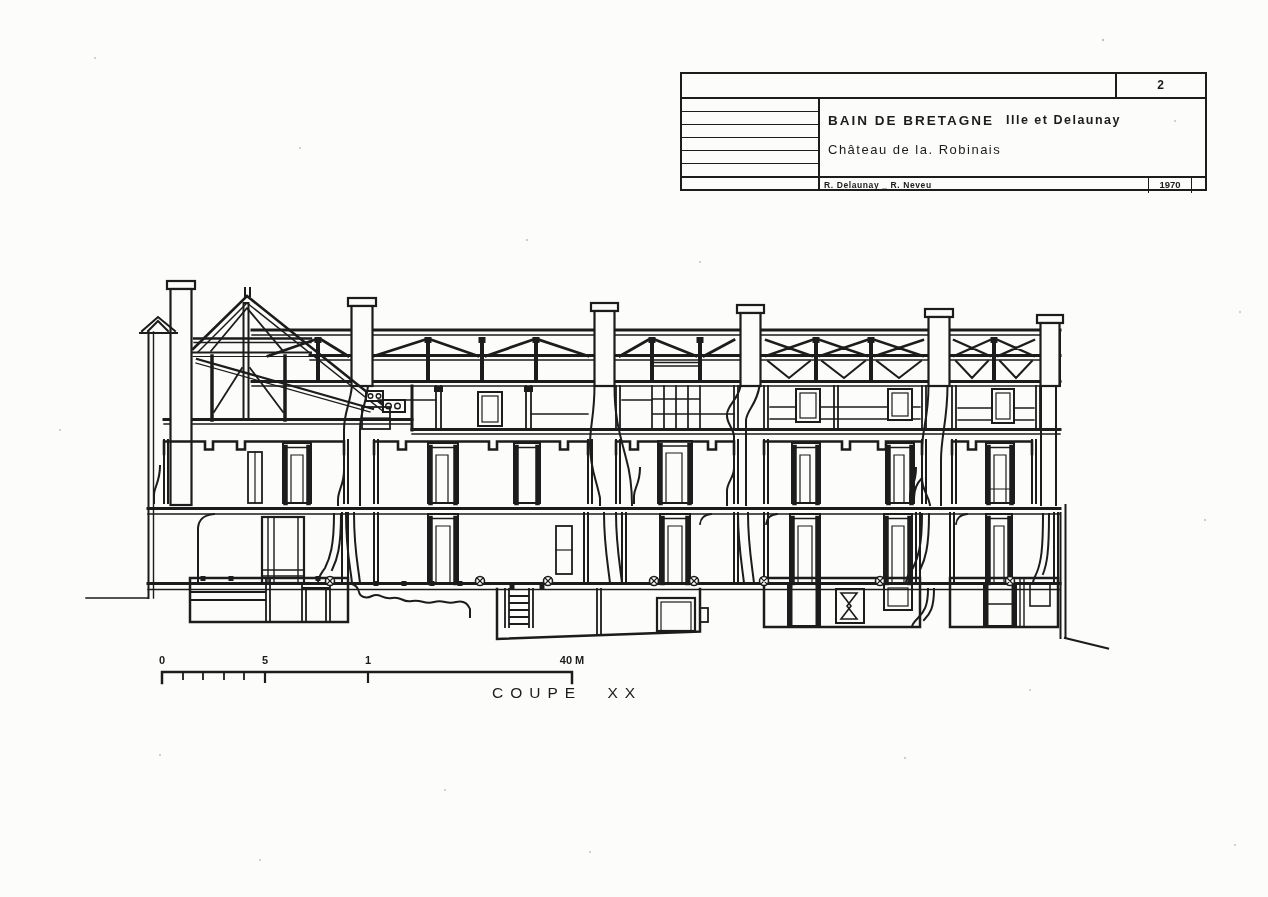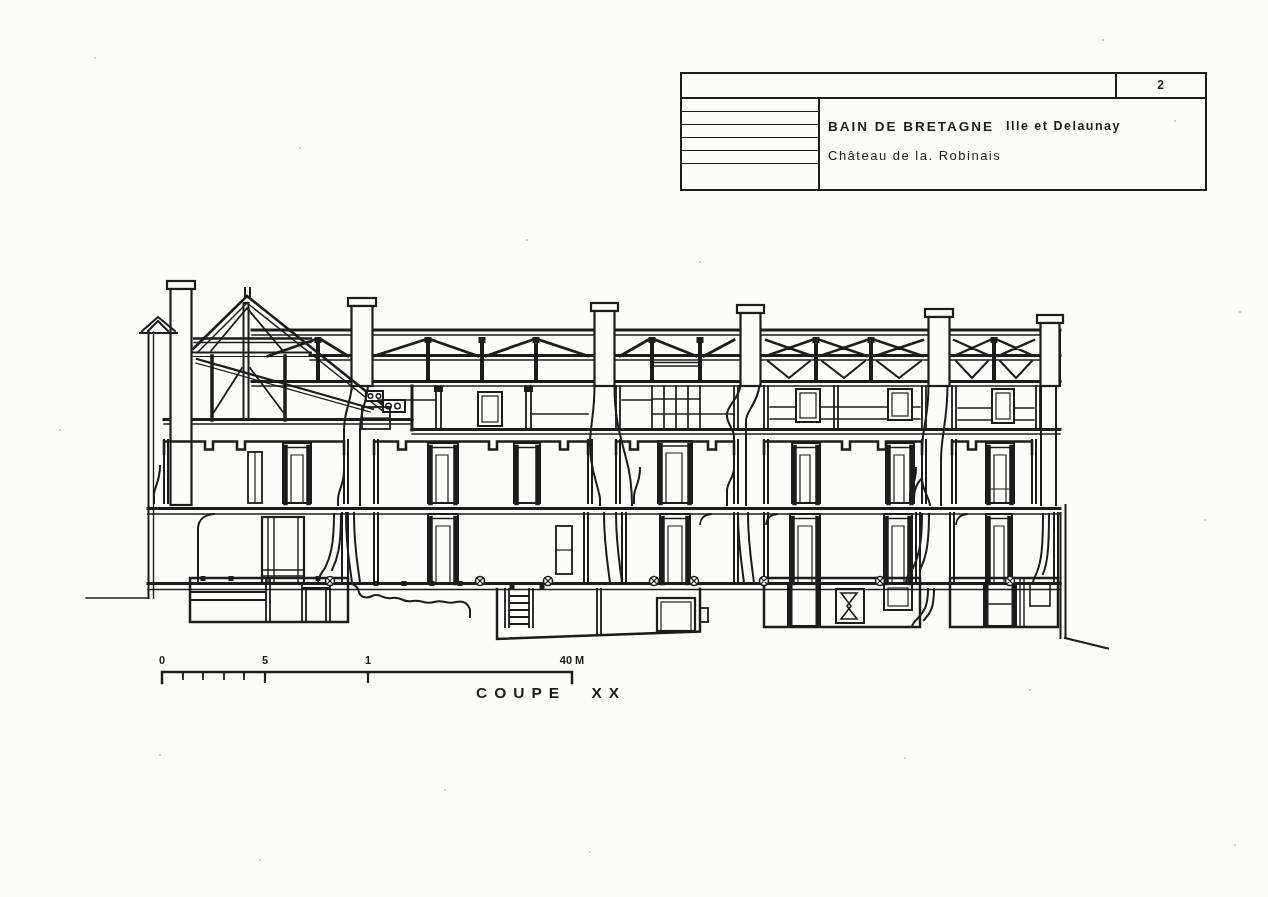--- a/index.html
+++ b/index.html
@@ -11,52 +11,56 @@
   .abs{position:absolute;}
   
   .tb{position:absolute;left:680px;top:72px;width:527px;height:119px;
       border:2.2px solid #1c1c1c;box-sizing:border-box;}
   .tb *{box-sizing:border-box;}
   .tb-row1{position:absolute;left:0;top:0;right:0;height:25px;border-bottom:2px solid #1c1c1c;}
   .tb-num{position:absolute;left:433px;top:0;width:90px;height:23px;border-left:2px solid #1c1c1c;
       text-align:center;line-height:23px;font-weight:bold;font-size:12px;letter-spacing:1px;}
   .tb-leftcol{position:absolute;left:0;top:25px;width:138px;height:92px;border-right:2px solid #1c1c1c;}
   .tb-leftrow{height:13.1px;border-bottom:1.6px solid #1c1c1c;}
-  .tb-main{position:absolute;left:138px;top:27px;right:0;height:75px;}
+  .tb-main{position:absolute;left:138px;top:21px;right:0;height:75px;}
   .tb-title{position:absolute;left:8px;top:18px;font-weight:bold;font-size:13.5px;letter-spacing:2px;}
   .tb-dept{position:absolute;left:186px;top:18px;font-weight:bold;font-size:12.5px;letter-spacing:1.5px;}
   .tb-build{position:absolute;left:8px;top:47px;font-weight:normal;font-size:13px;letter-spacing:1.5px;}
   .tb-bottom{position:absolute;left:0;top:102px;right:0;height:15px;border-top:2px solid #1c1c1c;}
   .tb-authors{position:absolute;left:142px;top:0;font-weight:bold;font-size:8.5px;
       letter-spacing:.6px;line-height:14px;}
   .tb-year{position:absolute;left:466px;top:0;width:44px;height:15px;border-left:1.8px solid #1c1c1c;
       border-right:1.8px solid #1c1c1c;text-align:center;font-weight:bold;font-size:9.5px;line-height:14px;}
   
   .scale-label{position:absolute;top:654px;width:40px;text-align:center;
       font-weight:bold;font-size:11px;}
-  .caption{position:absolute;left:476px;top:684px;font-weight:bold;font-size:15.5px;
+  .caption{position:absolute;left:492px;top:684px;font-weight:normal;font-size:15.5px;
       letter-spacing:7px;word-spacing:14px;white-space:nowrap;}
 </style>
 </head>
 <body>
 
 <div class="tb">
   <div class="tb-row1"></div>
   <div class="tb-num">2</div>
   <div class="tb-leftcol">
     <div class="tb-leftrow"></div>
     <div class="tb-leftrow"></div>
     <div class="tb-leftrow"></div>
     <div class="tb-leftrow"></div>
     <div class="tb-leftrow"></div>
   </div>
   <div class="tb-main">
     <span class="tb-title">BAIN DE BRETAGNE</span>
     <span class="tb-dept">Ille et Delaunay</span>
     <span class="tb-build">Château de la. Robinais</span>
+  </div>
+  <div class="tb-bottom">
+    <span class="tb-authors">R. Delaunay _ R. Neveu</span>
+    <span class="tb-year">1970</span>
   </div>
 </div>
 
 <svg class="abs" style="left:0;top:0" width="1268" height="897" viewBox="0 0 1268 897" fill="none" stroke="#1c1c1c" stroke-linecap="square">
 
   <g stroke="none" fill="#8a8a8a" opacity=".5">
     <circle cx="95" cy="58" r="1"></circle>
       <circle cx="300" cy="148" r="1"></circle>
       <circle cx="527" cy="240" r="1.1"></circle>
     <circle cx="700" cy="262" r="1"></circle>

